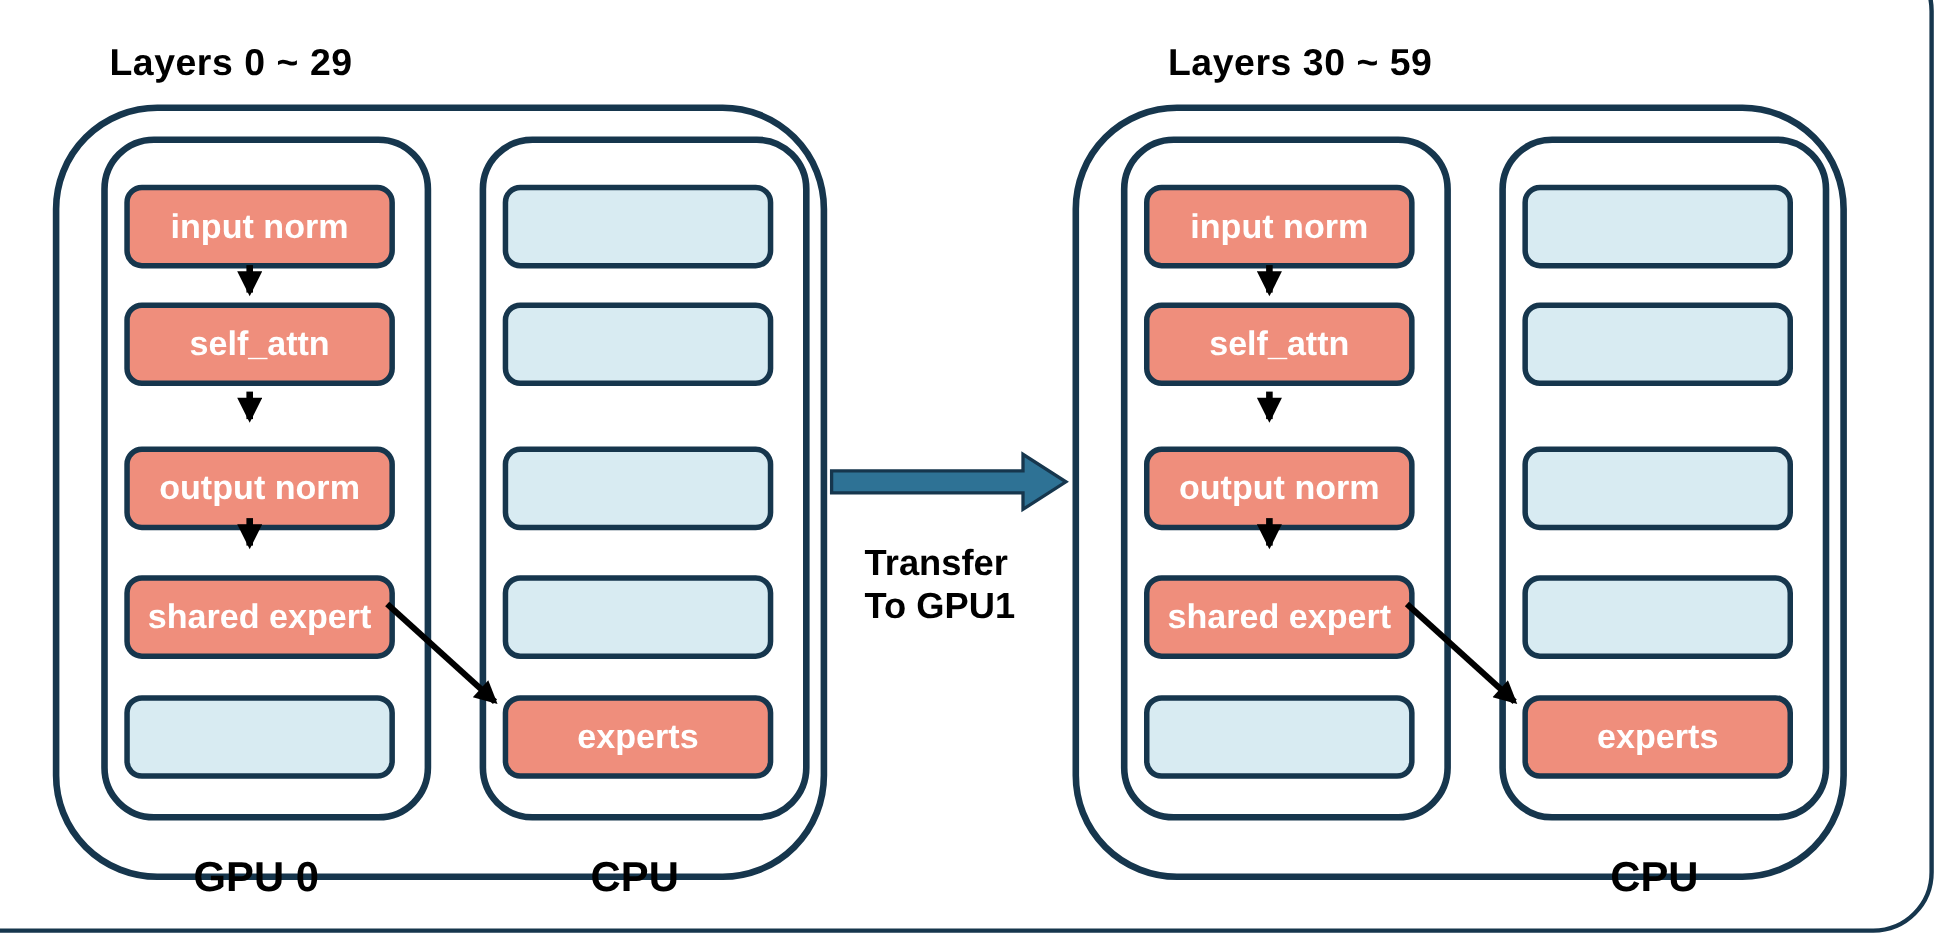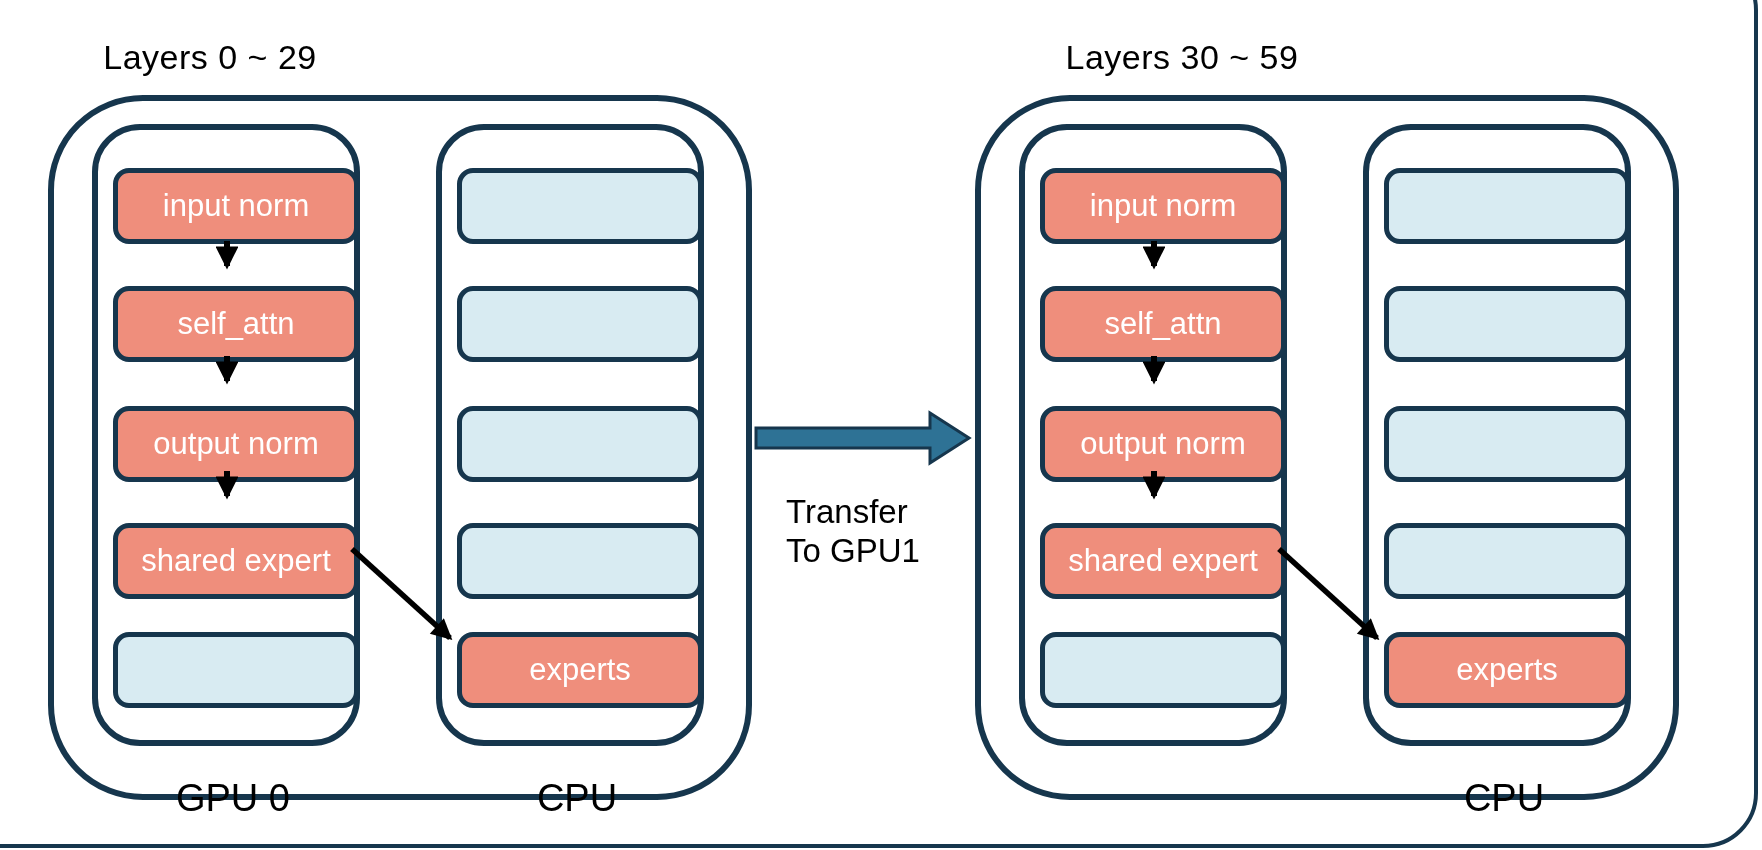--- a/index.html
+++ b/index.html
@@ -1,50 +1,50 @@
 <!DOCTYPE html>
 <html style="--c-navy: #16364D; --c-salmon: #EF8E7C; --c-lightblue: #D8EBF2; --c-arrow: #2E7295; --c-text_light: #FFFFFF; --c-text_dark: #000000;"><head>
 <meta charset="utf-8">
 <style>
   html,body{margin:0;padding:0;background:#fff;}
   .canvas{
     position:relative;width:1762px;height:850px;overflow:hidden;
-    background:#fff;font-family:"Liberation Sans",sans-serif;
+    background:#fff;font-family:"Liberation Sans",sans-serif;font-weight:bold;
   }
   
   .frame{
     position:absolute;left:-80px;top:-45px;width:1830px;height:885px;
     border:4px solid var(--c-navy,#16364D);border-radius:55px;
     box-sizing:content-box;
   }
   .title{
     position:absolute;top:38px;width:340px;text-align:center;
     font-size:34px;color:var(--c-text_dark,#000);letter-spacing:.5px;
   }
   .group{
     position:absolute;top:95px;width:704px;height:705px;
     border:6px solid var(--c-navy,#16364D);border-radius:95px;
     box-sizing:border-box;background:#fff;
   }
   .container{
-    position:absolute;top:23px;width:268px;height:622px;
+    position:absolute;top:23px;width:300px;height:622px;
     border:6px solid var(--c-navy,#16364D);border-radius:48px;
     box-sizing:border-box;background:#fff;
   }
   .container.gpu{left:38px;}
   .container.cpu{left:382px;}
   .block{
     position:absolute;left:15px;width:246px;height:76px;
     border:5px solid var(--c-navy,#16364D);border-radius:16px;
     box-sizing:border-box;display:flex;align-items:center;justify-content:center;
     font-size:31px;
   }
   .block.active{background:var(--c-salmon,#EF8E7C);color:var(--c-text_light,#fff);}
   .block.empty{background:var(--c-lightblue,#D8EBF2);}
-  .r0{top:38px}.r1{top:156px}.r2{top:276px}.r3{top:393px}.r4{top:502px}
+  .r0{top:38px}.r1{top:145px}.r2{top:276px}.r3{top:393px}.r4{top:502px}
   .col-label{
     position:absolute;top:676px;width:282px;text-align:center;
     font-size:38px;color:var(--c-text_dark,#000);
   }
   .col-label.gpu{left:38px;}
   .col-label.cpu{left:382px;}
   .arrows{position:absolute;left:0;top:0;width:1762px;height:850px;pointer-events:none;}
   .flow{stroke:#000;stroke-width:6;fill:none;}
   .transfer-shape{fill:var(--c-arrow,#2E7295);stroke:var(--c-navy,#16364D);stroke-width:3;}
   .transfer-label{

